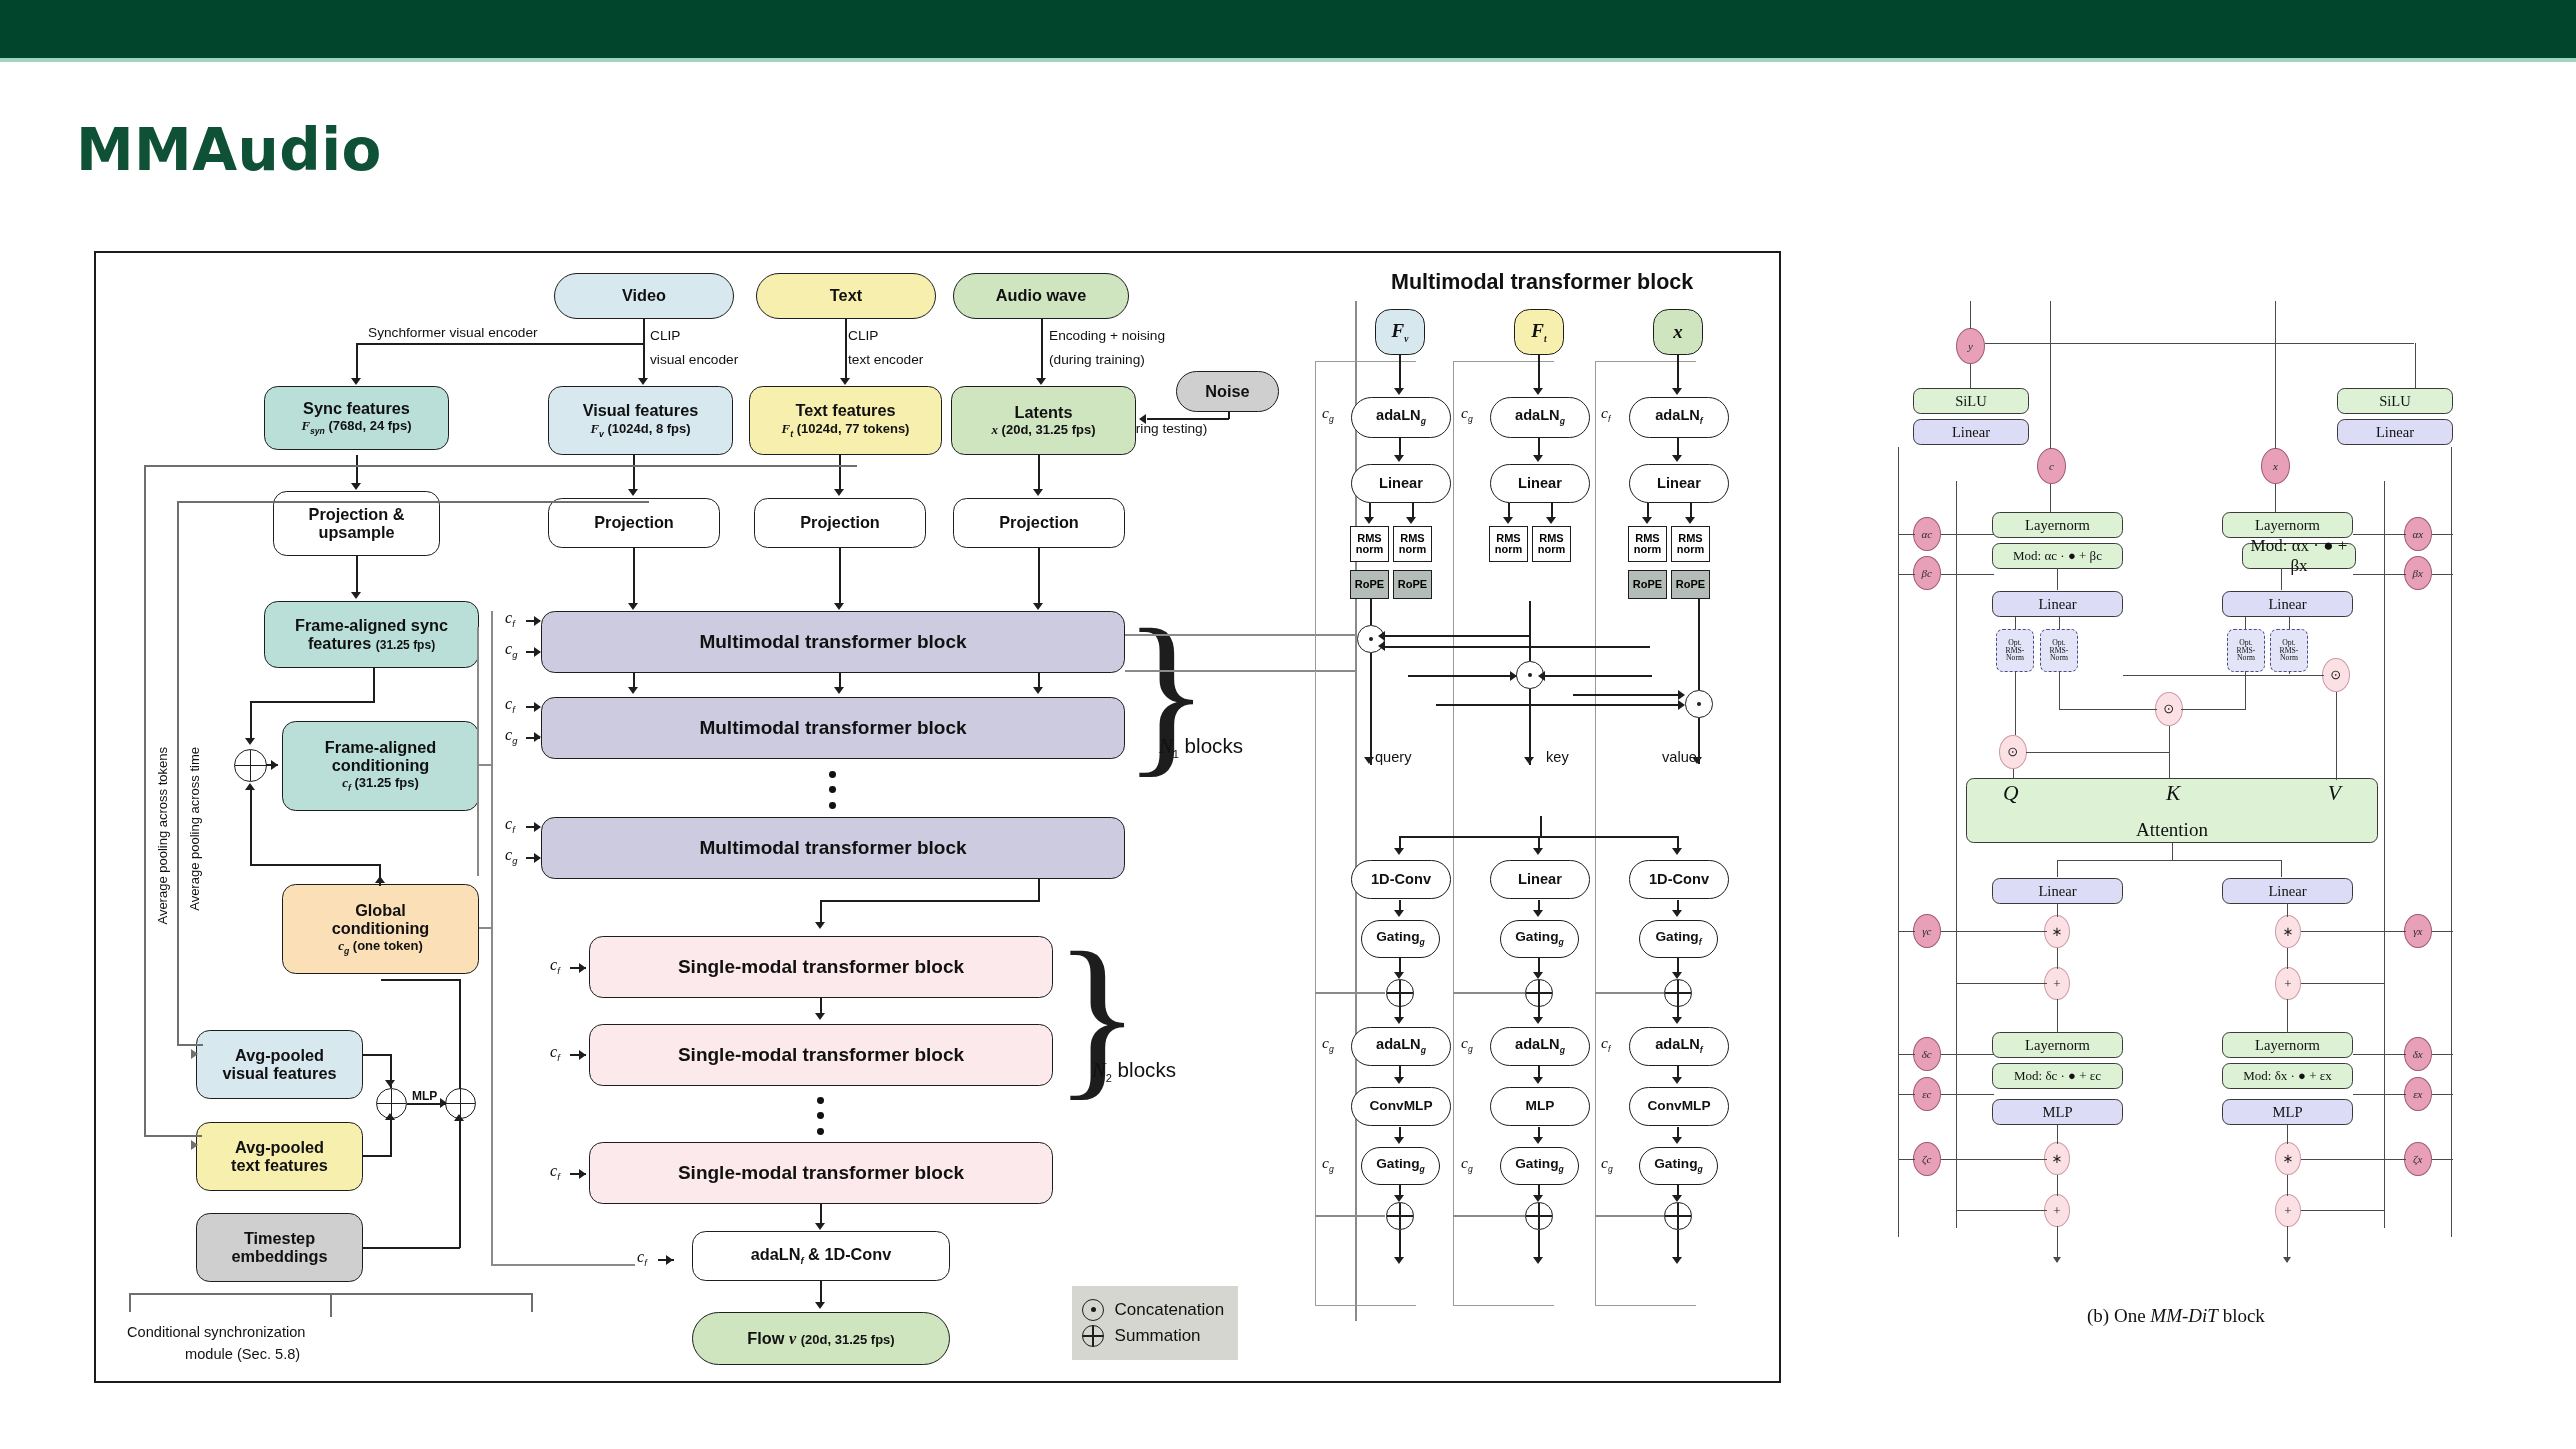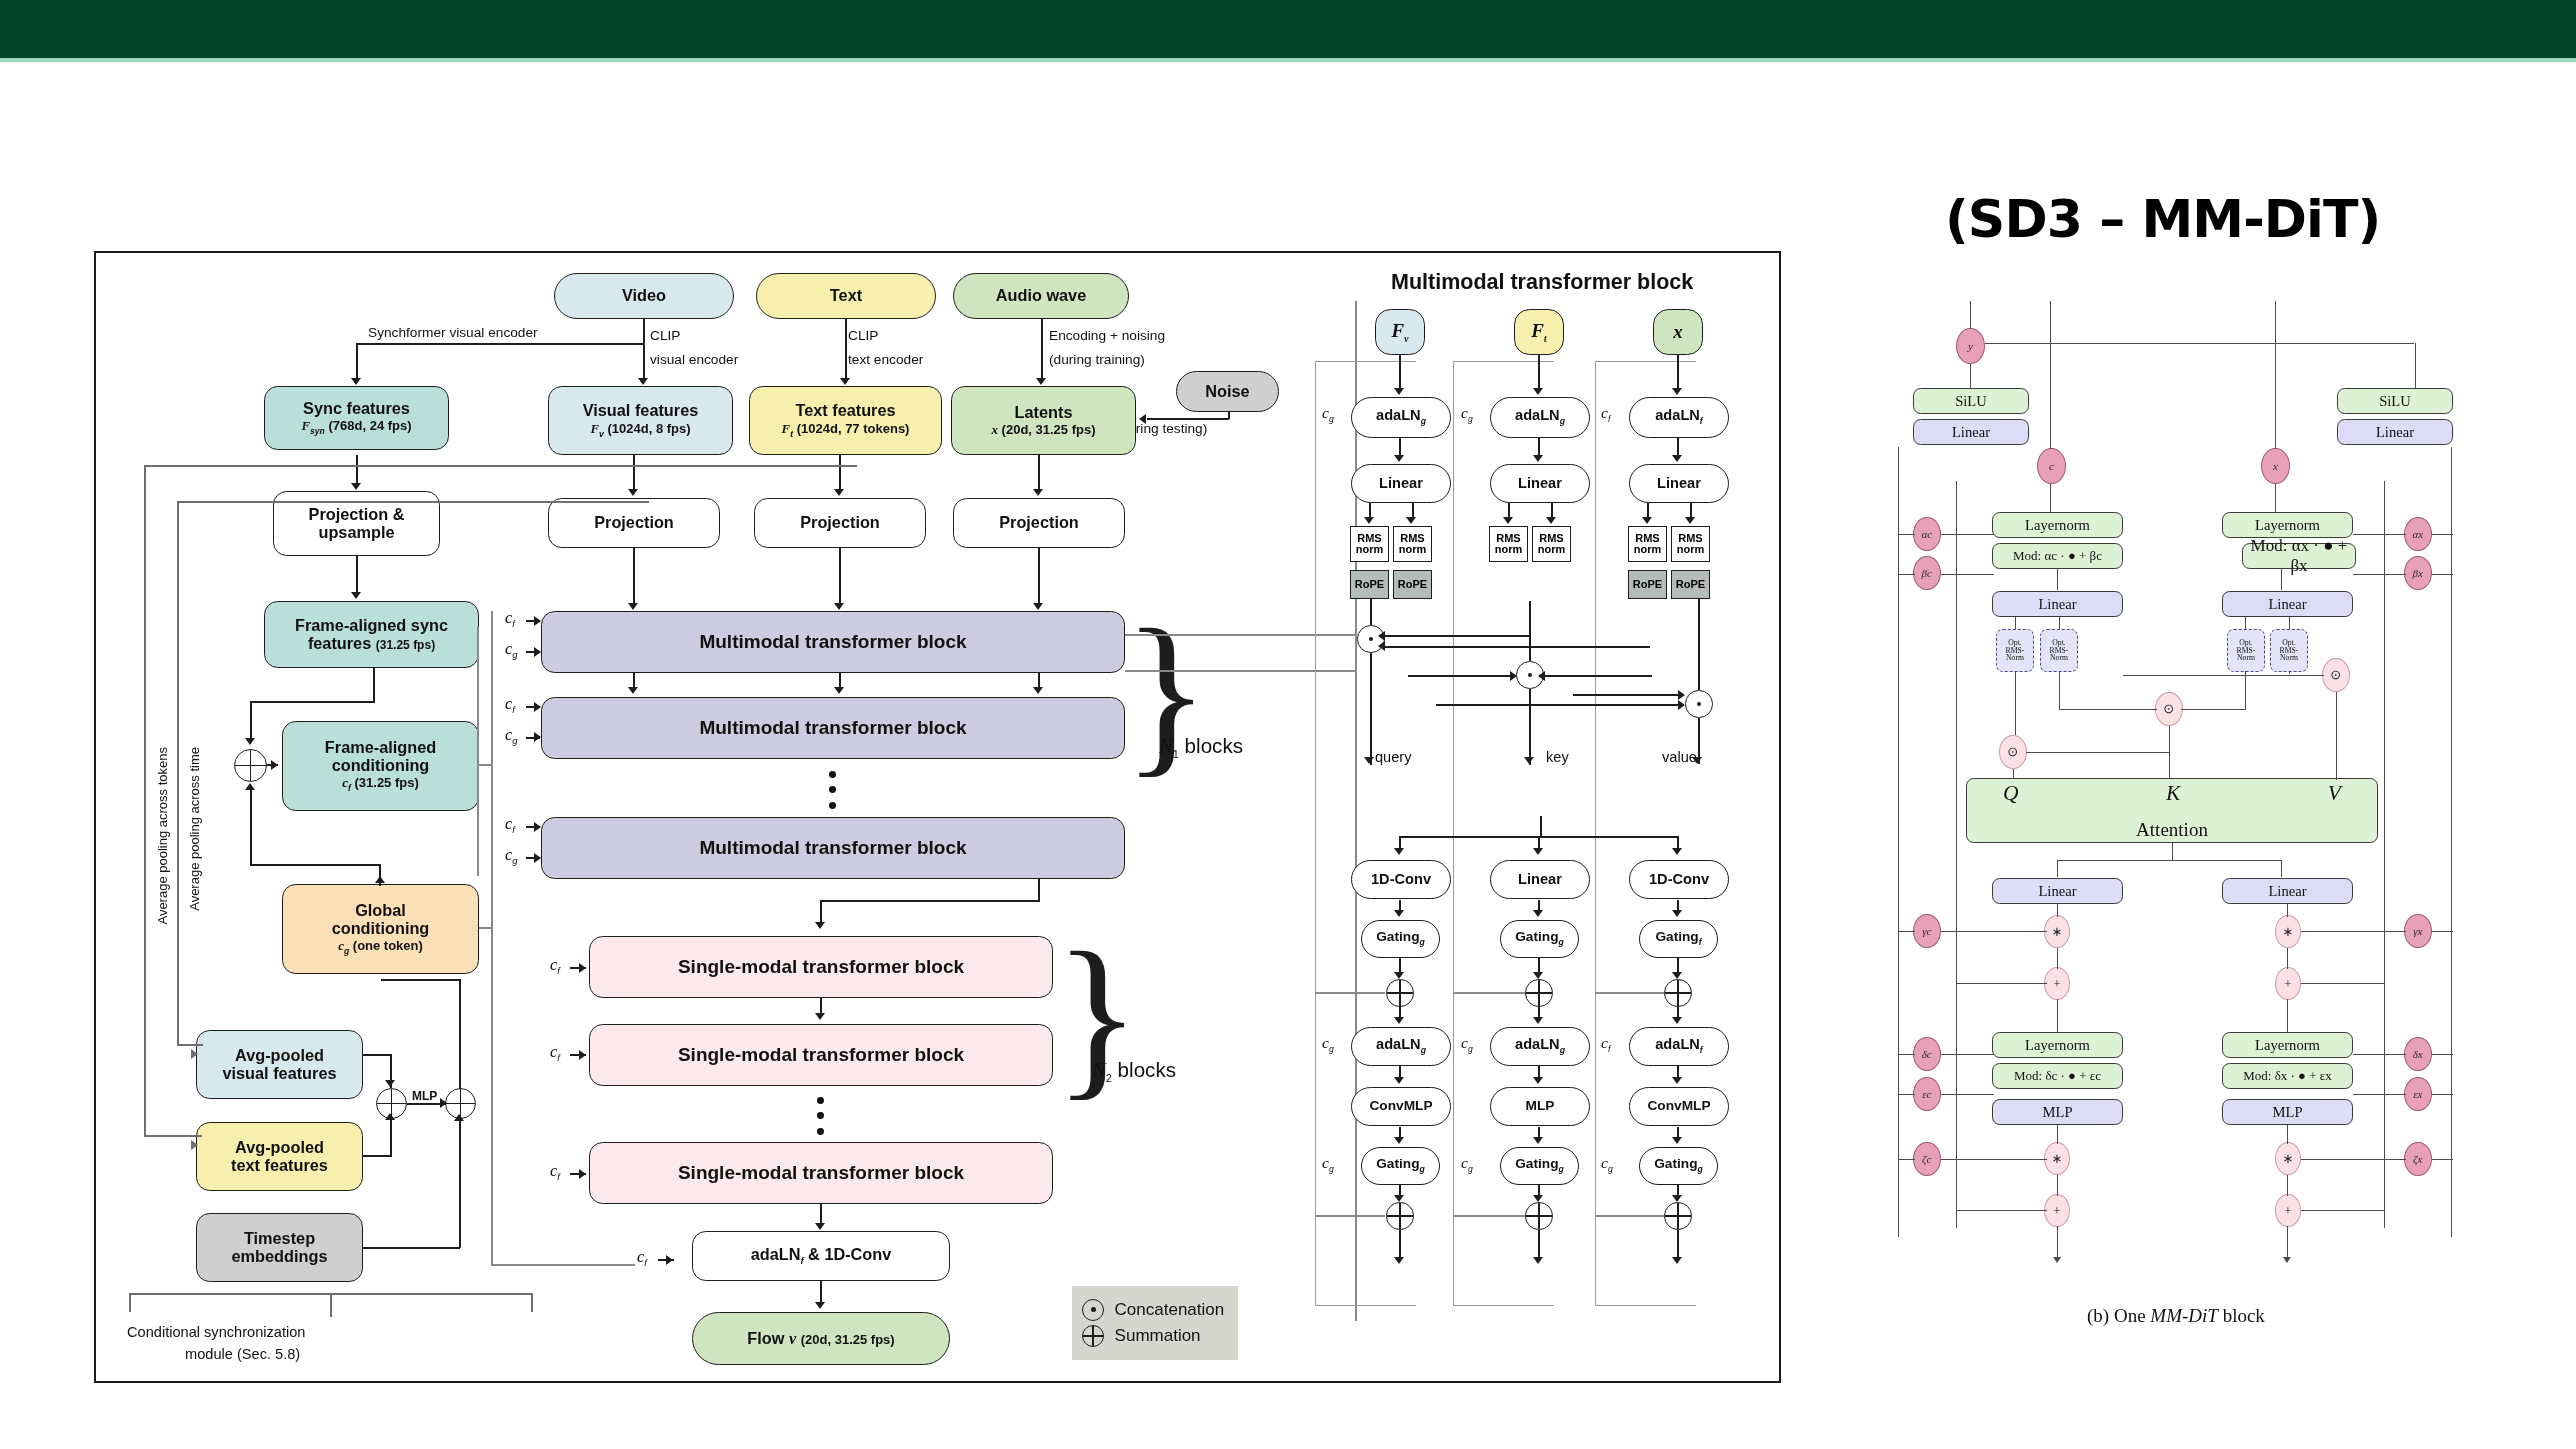--- a/index.html
+++ b/index.html
@@ -109,21 +109,21 @@
   .r-cap { position:absolute; font-family:"Liberation Serif", serif; font-size:19px; color:#111; }
 </style>
 </head>
 <body>
 
 <div id="slide">
 
   <div class="topbar"></div>
   <div class="topbar-edge"></div>
 
-  <div class="right-title">(SD3 – MM-DiT)</div>
+  <div class="slide-title">MMAudio</div>
 
   <div class="fig-left"></div>
 
   <div class="node pill c-blue" style="left:554px; top:273px; width:180px; height:46px;">
     <div class="l1">Video</div>
     </div>
   <div class="node pill c-yellow" style="left:756px; top:273px; width:180px; height:46px;">
     <div class="l1">Text</div>
     </div>
   <div class="node pill c-green" style="left:953px; top:273px; width:176px; height:46px;">

